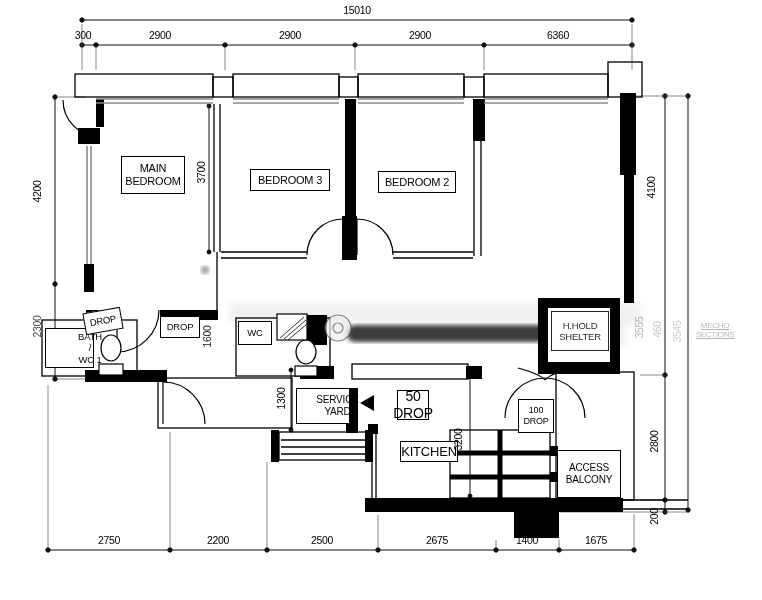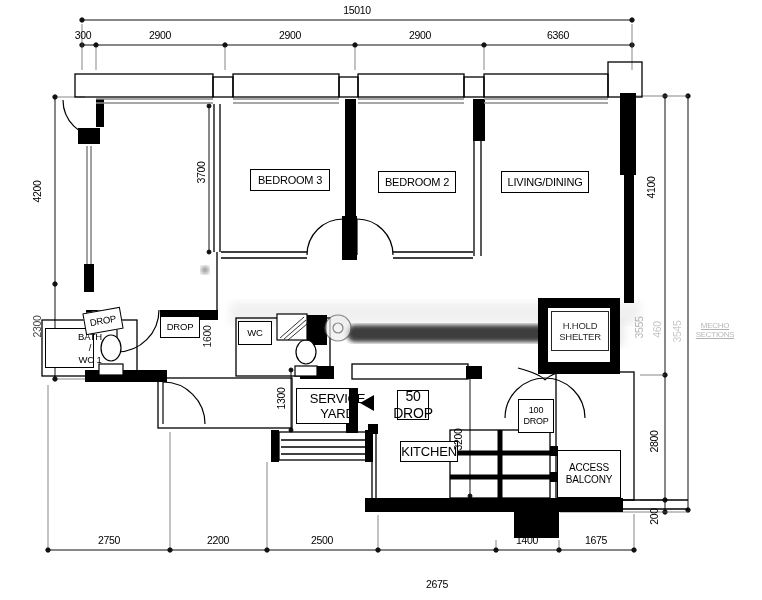--- a/index.html
+++ b/index.html
@@ -204,29 +204,30 @@
       <rect x="295" y="366" width="22" height="10"></rect>
       <rect x="277" y="314" width="30" height="26"></rect>
       <path d="M280,338 L304,317 M284,339 L306,320 M288,340 L307,324" stroke-width="0.8"></path>
       <circle cx="338" cy="328" r="13" stroke="#555" fill="#eee" opacity="0.7"></circle>
       <circle cx="338" cy="328" r="5" stroke="#555" fill="none" opacity="0.7"></circle>
     </g>
 
     <polygon points="360,403 374,395 374,411" fill="#000"></polygon>
   </svg>
 
+  <div class="lbl" style="left:121px;top:156px;width:64px;height:38px;">MAIN
+BEDROOM</div>
   <div class="lbl" style="left:250px;top:169px;width:80px;height:22px;">BEDROOM 3</div>
   <div class="lbl" style="left:378px;top:171px;width:78px;height:22px;">BEDROOM 2</div>
-  <div class="lbl" style="left:501px;top:171px;width:88px;height:22px;">LIVING/DINING</div>
   <div class="lbl small" style="left:45px;top:328px;width:46px;height:40px;padding-left:44px;">BATH /
 WC 1</div>
   <div class="lbl small" style="left:238px;top:321px;width:34px;height:24px;">WC</div>
   <div class="lbl small" style="left:551px;top:311px;width:58px;height:40px;opacity:.85;">H.HOLD
 SHELTER</div>
-  <div class="lbl small" style="left:296px;top:388px;width:54px;height:36px;font-size:13px;padding-left:32px;">SERVICE
+  <div class="lbl small" style="left:296px;top:388px;width:54px;height:36px;font-size:10px;padding-left:32px;">SERVICE
 YARD</div>
   <div class="lbl" style="left:400px;top:441px;width:58px;height:21px;font-size:13px;">KITCHEN</div>
   <div class="lbl" style="left:557px;top:450px;width:64px;height:48px;font-size:10px;">ACCESS
 BALCONY</div>
 
   <div class="lbl small" style="left:84px;top:310px;width:38px;height:22px;transform:rotate(-10deg);">DROP</div>
   <div class="lbl small" style="left:160px;top:316px;width:40px;height:22px;">DROP</div>
   <div class="lbl small" style="left:377px;top:390px;width:32px;height:30px;font-size:14px;margin-left:20px;">50
 DROP</div>
   <div class="lbl small" style="left:518px;top:399px;width:36px;height:34px;font-size:9px;">100
@@ -235,21 +236,21 @@
   <div class="dim" style="left:335px;top:5px;width:44px;">15010</div>
   <div class="dim" style="left:67px;top:30px;width:32px;">300</div>
   <div class="dim" style="left:138px;top:30px;width:44px;">2900</div>
   <div class="dim" style="left:268px;top:30px;width:44px;">2900</div>
   <div class="dim" style="left:398px;top:30px;width:44px;">2900</div>
   <div class="dim" style="left:536px;top:30px;width:44px;">6360</div>
 
   <div class="dim" style="left:87px;top:535px;width:44px;">2750</div>
   <div class="dim" style="left:196px;top:535px;width:44px;">2200</div>
   <div class="dim" style="left:300px;top:535px;width:44px;">2500</div>
-  <div class="dim" style="left:415px;top:535px;width:44px;margin-top:44px;">2675</div>
+  <div class="dim" style="left:415px;top:535px;width:44px;">2675</div>
   <div class="dim" style="left:505px;top:535px;width:44px;">1400</div>
   <div class="dim" style="left:574px;top:535px;width:44px;">1675</div>
 
   <div class="dimv" style="left:16px;top:185px;">4200</div>
   <div class="dimv fade75" style="left:16px;top:320px;">2300</div>
   <div class="dimv" style="left:630px;top:181px;">4100</div>
   <div class="dimv" style="left:633px;top:435px;">2800</div>
   <div class="dimv" style="left:633px;top:510px;">200</div>
 
   <div class="dimv" style="left:180px;top:166px;">3700</div>

